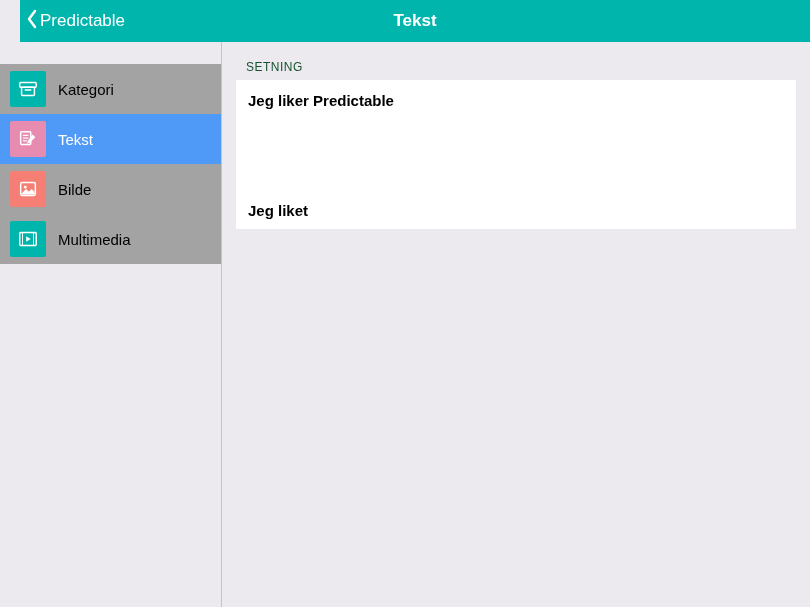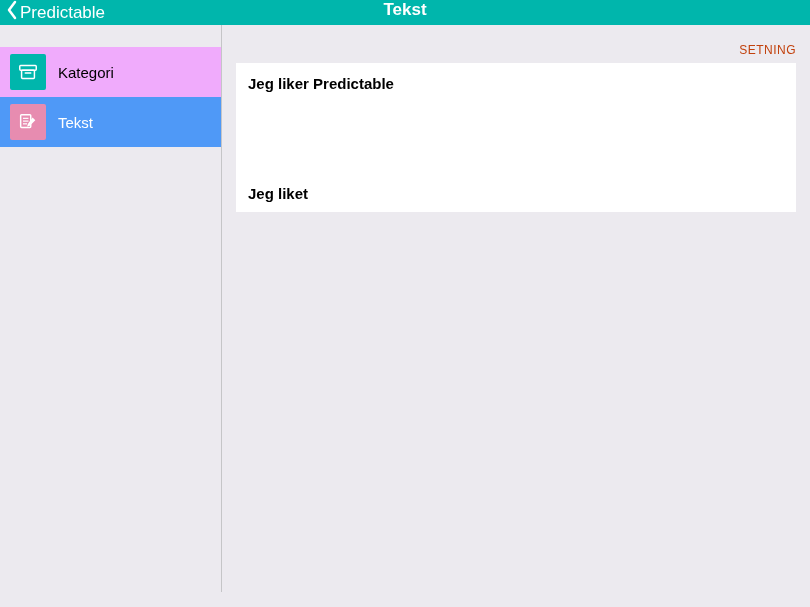--- a/index.html
+++ b/index.html
@@ -9,24 +9,26 @@
       font-family: -apple-system, "Helvetica Neue", Helvetica, Arial, sans-serif;
     }
     body {
       width: 810px;
       height: 607px;
       overflow: hidden;
       background: #eceaef;
     }
     .topbar {
       display: flex;
-      height: 25px;
+      height: 42px;
       background: #00b6ac;
       color: #fff;
+      align-items: center;
       position: relative;
+      margin-left: 20px;
     }
     .topbar .back {
       display: flex;
       align-items: center;
       padding-left: 6px;
       font-size: 17px;
       cursor: pointer;
     }
     .topbar .back svg {
       margin-right: 2px;
@@ -50,21 +52,21 @@
     .sidebar {
       width: 222px;
       background: #eceaef;
       border-right: 1px solid #c5c5c7;
       padding-top: 22px;
     }
     .sidebar-item {
       display: flex;
       align-items: center;
       height: 50px;
-      background: #f0abfc;
+      background: #a3a3a3;
       margin-bottom: 0;
       cursor: pointer;
     }
     .sidebar-item + .sidebar-item {
       margin-top: 0;
     }
     .sidebar-item.selected {
       background: #4f99f7;
       color: #fff;
     }
@@ -87,25 +89,24 @@
     .icon-coral { background: #f57f74; }
     .icon-lime { background: #a4c843; }
     .content {
       flex: 1;
       padding: 0 14px;
       overflow-y: auto;
     }
     .section-header {
       font-size: 12px;
       letter-spacing: 0.5px;
-      color: #c2410c;
+      color: #14532d;
       margin-top: 18px;
       margin-bottom: 6px;
       margin-left: 10px;
-      text-align: right;
     }
     .card {
       background: #fff;
       border-radius: 0;
       padding: 12px 12px;
       font-size: 15px;
       color: #000;
       font-weight: bold;
     }
     .card.textarea {
@@ -154,22 +155,43 @@
             <rect x="4" y="4" width="11" height="14" rx="1" fill="none" stroke="#fff" stroke-width="1.6"></rect>
             <line x1="6.5" y1="8" x2="12.5" y2="8" stroke="#fff" stroke-width="1.3"></line>
             <line x1="6.5" y1="11" x2="12.5" y2="11" stroke="#fff" stroke-width="1.3"></line>
             <line x1="6.5" y1="14" x2="11" y2="14" stroke="#fff" stroke-width="1.3"></line>
             <path d="M17 7 L20 10 L14 16 L11 17 L12 14 Z" fill="#fff"></path>
           </svg>
       </div>
       <span class="label">Tekst</span>
     </div>
 
-
-
+    <div class="sidebar-item">
+      <div class="icon-box icon-coral">
+        <svg width="22" height="22" viewBox="0 0 24 24">
+            <rect x="4" y="5" width="16" height="14" rx="1.5" fill="none" stroke="#fff" stroke-width="1.6"></rect>
+            <circle cx="9" cy="10" r="1.5" fill="#fff"></circle>
+            <path d="M5 17 L10 12 L13 15 L16 12 L19 15 L19 18 L5 18 Z" fill="#fff"></path>
+          </svg>
+      </div>
+      <span class="label">Bilde</span>
+    </div>
+
+
+    <div class="sidebar-item">
+      <div class="icon-box icon-teal">
+        <svg width="22" height="22" viewBox="0 0 24 24">
+            <rect x="3" y="5" width="18" height="14" rx="1" fill="none" stroke="#fff" stroke-width="1.6"></rect>
+            <line x1="6" y1="5" x2="6" y2="19" stroke="#fff" stroke-width="1"></line>
+            <line x1="18" y1="5" x2="18" y2="19" stroke="#fff" stroke-width="1"></line>
+            <path d="M10 9 L15 12 L10 15 Z" fill="#fff"></path>
+          </svg>
+      </div>
+      <span class="label">Multimedia</span>
+    </div>
 
   </div>
 
   <div class="content">
     <div class="section-header">SETNING</div>
     <div class="card textarea">
       <span>Jeg liker Predictable</span>
     </div>
 
     <div class="card input">

